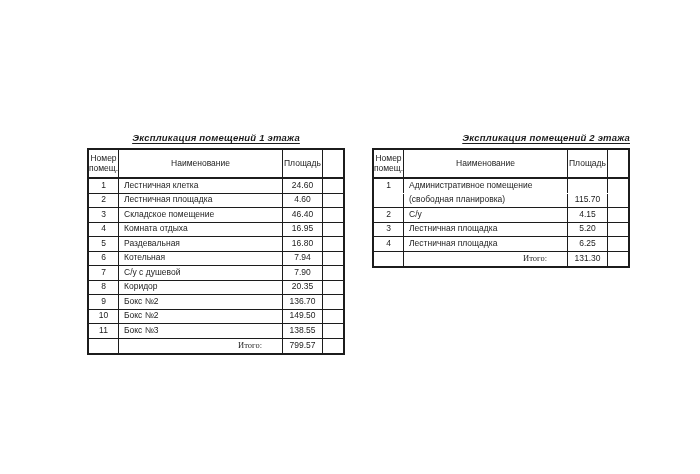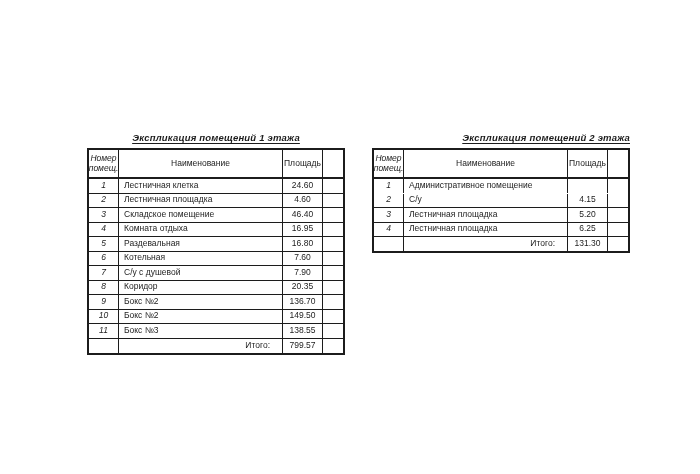--- a/index.html
+++ b/index.html
@@ -52,29 +52,29 @@
     box-sizing: border-box;
     border-right: 1.5px solid #1c1c1c;
     display: flex;
     align-items: center;
     font-size: 8.5px;
     line-height: 1.15;
     overflow: hidden;
     white-space: nowrap;
   }
   .cell:last-child { border-right: none; margin-top: 24px; }
-  .c-num  { width: 30px;  justify-content: center; font-style: italic; }
+  .c-num  { width: 30px;  justify-content: center; }
   .c-name { width: 164px; padding-left: 5px; }
   .c-area { width: 40px;  justify-content: center; }
   .c-cat  { flex: 1;      justify-content: center; }
 
   .header .cell { justify-content: center; padding-left: 0; text-align: center; }
   .pre { white-space: pre-line; }
 
-  .total .c-name { justify-content: flex-end; padding-left: 0; padding-right: 12px; }
+  .total .c-name { justify-content: flex-end; padding-left: 0; padding-right: 20px; font-family: Liberation Serif, serif; }
 </style>
 </head>
 <body>
 
 <div class="canvas">
 
   <div class="table-title title-1">
     <span>Экспликация помещений 1 этажа</span>
   </div>
 
@@ -119,21 +119,21 @@
         </div>
         <div class="trow">
           <div class="cell c-num">5</div>
           <div class="cell c-name">Раздевальная</div>
           <div class="cell c-area">16.80</div>
           <div class="cell c-cat"></div>
         </div>
         <div class="trow">
           <div class="cell c-num">6</div>
           <div class="cell c-name">Котельная</div>
-          <div class="cell c-area">7.60</div>
+          <div class="cell c-area">7.94</div>
           <div class="cell c-cat"></div>
         </div>
         <div class="trow">
           <div class="cell c-num">7</div>
           <div class="cell c-name">С/у с душевой</div>
           <div class="cell c-area">7.90</div>
           <div class="cell c-cat"></div>
         </div>
         <div class="trow">
           <div class="cell c-num">8</div>
@@ -179,20 +179,26 @@
     </div>
     <div>
 
     <div class="trow no-divider">
           <div class="cell c-num">1</div>
           <div class="cell c-name">Административное помещение</div>
           <div class="cell c-area"></div>
           <div class="cell c-cat"></div>
         </div>
         <div class="trow">
+          <div class="cell c-num"></div>
+          <div class="cell c-name">(свободная планировка)</div>
+          <div class="cell c-area">115.70</div>
+          <div class="cell c-cat"></div>
+        </div>
+        <div class="trow">
           <div class="cell c-num">2</div>
           <div class="cell c-name">С/у</div>
           <div class="cell c-area">4.15</div>
           <div class="cell c-cat"></div>
         </div>
         <div class="trow">
           <div class="cell c-num">3</div>
           <div class="cell c-name">Лестничная площадка</div>
           <div class="cell c-area">5.20</div>
           <div class="cell c-cat"></div>

